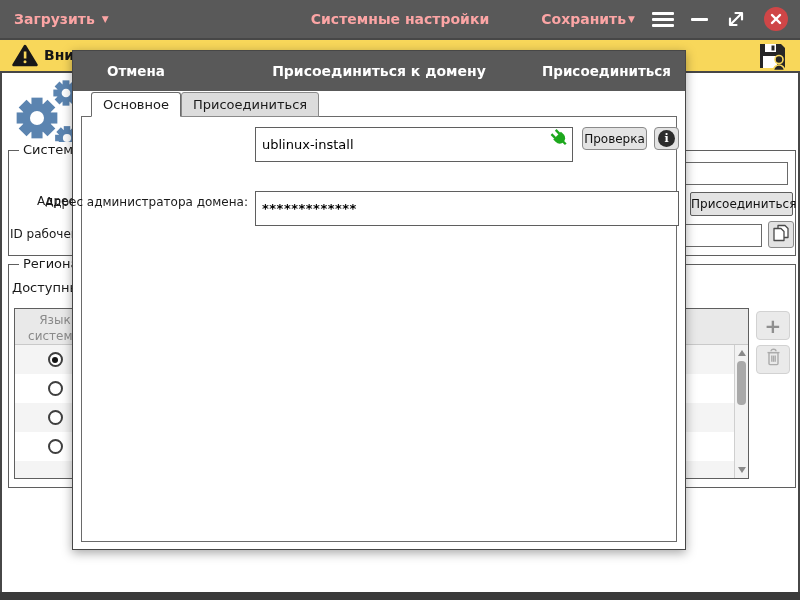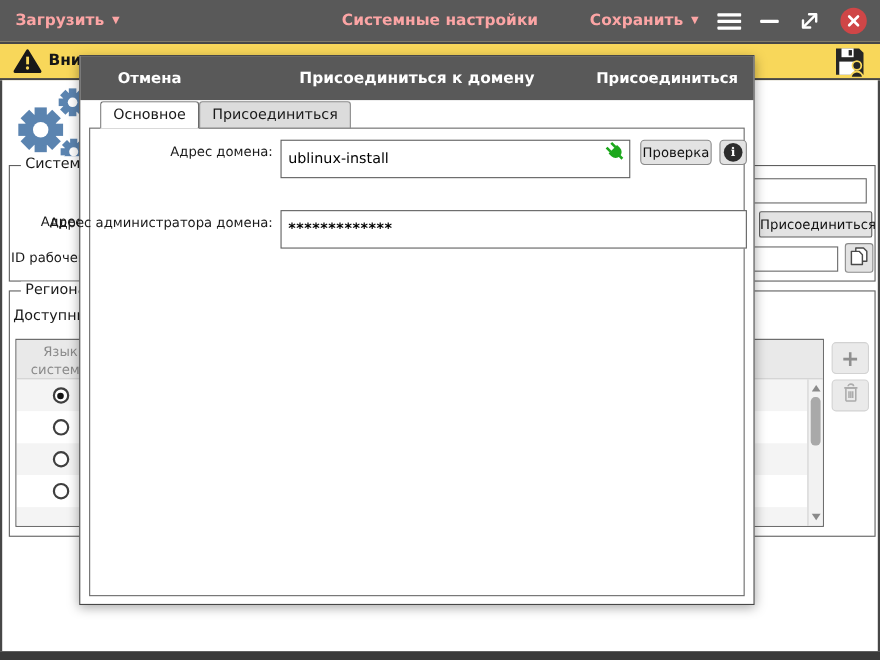--- a/index.html
+++ b/index.html
@@ -14,21 +14,21 @@
     position: absolute; left: 0; top: 0; width: 800px; height: 38px;
     background: #595959; color: #fca5a5; display: flex; align-items: center;
   }
   .topbar-load { display: flex; align-items: center; gap: 7px; margin-left: 14px;
     font-size: 14px; font-weight: 600; cursor: pointer; }
   .caret { font-size: 9px; line-height: 1; }
   .topbar-title { position: absolute; left: 50%; transform: translateX(-50%);
     font-size: 14px; font-weight: 600; white-space: nowrap; }
   .topbar-right { position: absolute; right: 12px; top: 0; height: 38px;
     display: flex; align-items: center; gap: 17px; }
-  .topbar-save { display: flex; align-items: center; gap: 7px;
+  .topbar-save { display: flex; align-items: center; gap: 2px;
     font-size: 14px; font-weight: 600; cursor: pointer; }
   .winbtn { display: flex; align-items: center; justify-content: center; cursor: pointer; }
   .min-bar { width: 17px; height: 3px; background: #fff; border-radius: 1px; }
   .close-circle { width: 24px; height: 24px; border-radius: 50%; background: #cf4647;
     display: flex; align-items: center; justify-content: center; }
 
   
   .warnbar {
     position: absolute; left: 0; top: 38px; width: 800px; height: 35px;
     background: #f8d75a; border-top: 2px solid #474747; border-bottom: 2px solid #474747;
@@ -309,21 +309,20 @@
     <span class="dlg-title">Присоединиться к домену</span>
     <span class="dlg-join">Присоединиться</span>
   </div>
 
   <div class="tabs">
     <div class="tab active">Основное</div>
     <div class="tab">Присоединиться</div>
   </div>
 
   <div class="panel">
-    <div class="f-label f-lbl-1">Адрес домена:</div>
     <div class="f-input-wrap fi-1">
       <input class="f-input" value="ublinux-install" style="">
       <span class="plug">
         <svg width="20" height="19" viewBox="0 0 22 20">
           <g transform="translate(11,10) rotate(-45)" fill="#1da81d">
             <rect x="-4.6" y="-10" width="2.6" height="6"></rect>
             <rect x="2" y="-10" width="2.6" height="6"></rect>
             <path d="M-6 -4.5 h12 v4 a6 6 0 0 1 -12 0 z"></path>
             <rect x="-1.3" y="4" width="2.6" height="5"></rect>
           </g>

